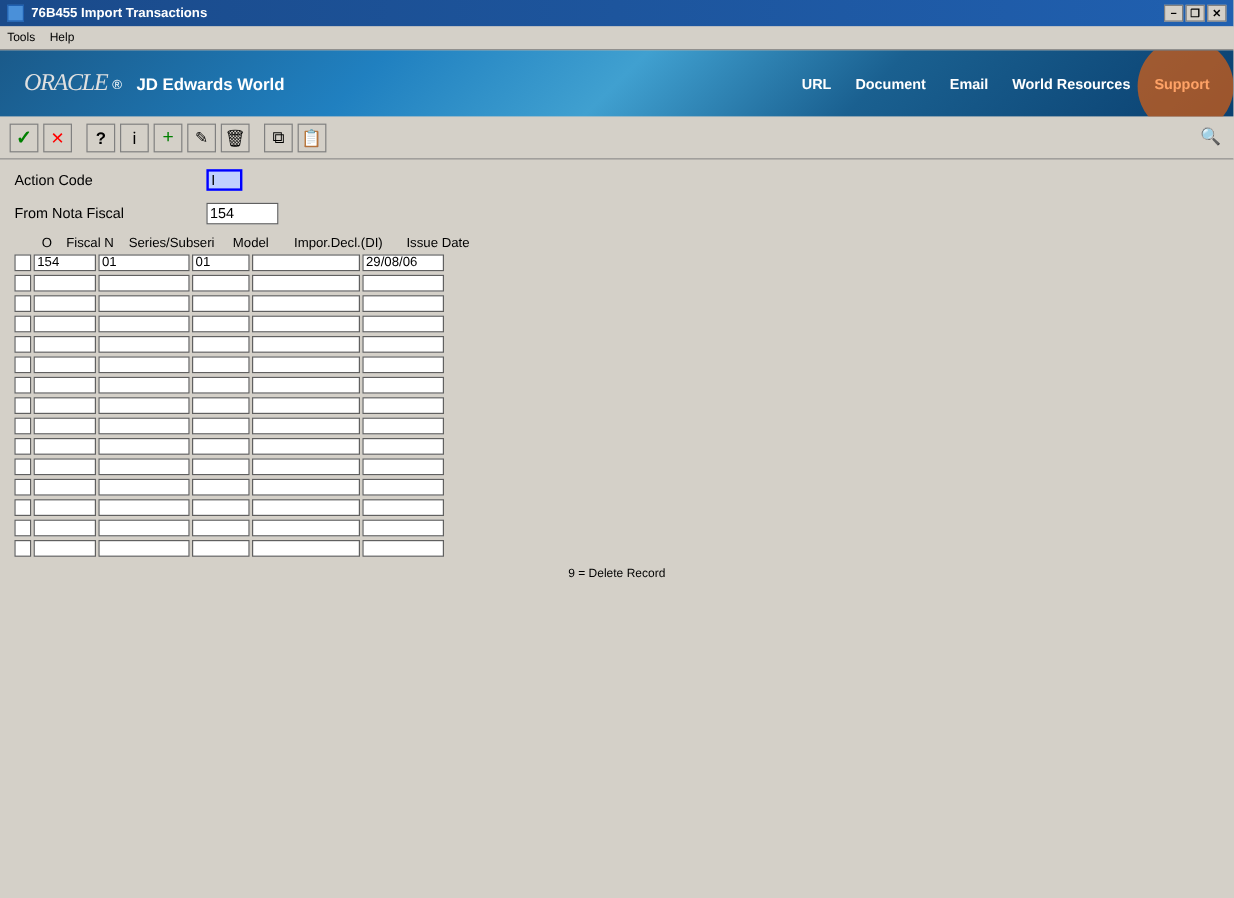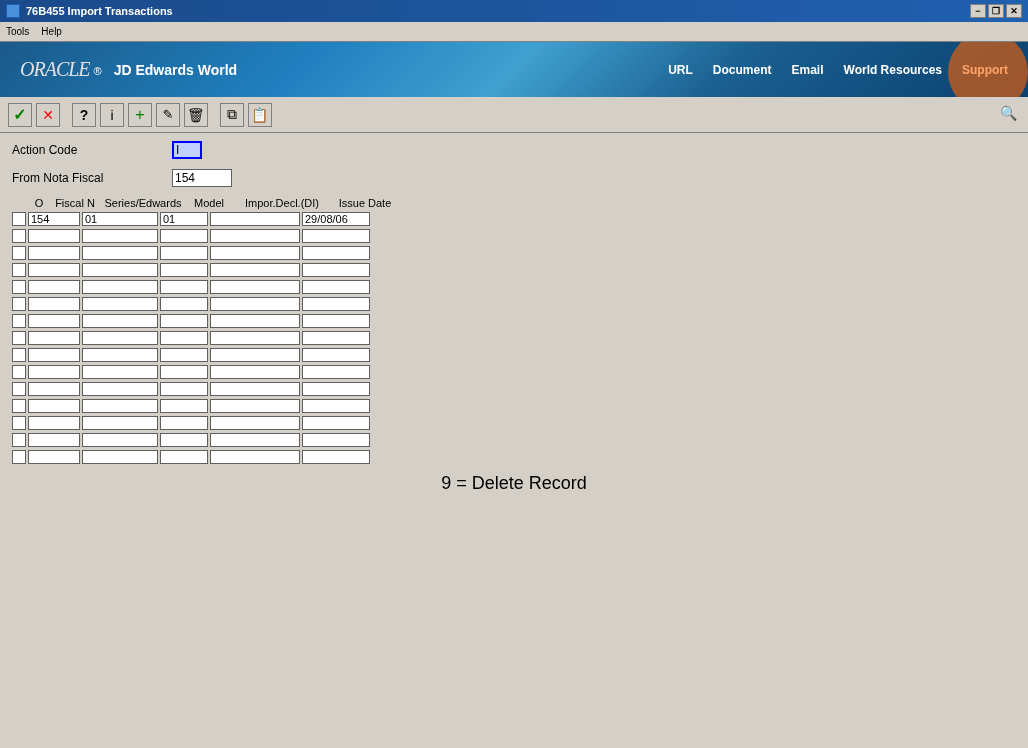--- a/index.html
+++ b/index.html
@@ -298,21 +298,21 @@
     <div class="field-row">
       <span class="field-label">From Nota Fiscal</span>
       <input class="field-input nota-fiscal-input" type="text" value="154" style="">
     </div>
 
     <div class="grid-section">
 
       <div class="grid-headers">
         <div class="grid-col-header" style="width: 14px;">O</div>
         <div class="grid-col-header" style="width: 54px; margin-left: 2px;">Fiscal N</div>
-        <div class="grid-col-header" style="width: 78px; margin-left: 2px;">Series/Edwards</div>
+        <div class="grid-col-header" style="width: 78px; margin-left: 2px;">Series/Subseri</div>
         <div class="grid-col-header" style="width: 50px; margin-left: 2px;">Model</div>
         <div class="grid-col-header" style="width: 92px; margin-left: 2px;">Impor.Decl.(DI)</div>
         <div class="grid-col-header" style="width: 70px; margin-left: 2px;">Issue Date</div>
       </div>
 
       <div class="grid-rows" id="grid-rows-container">
       <div class="grid-row">
             <div class="grid-checkbox"></div>
             <input type="text" class="grid-cell" value="154" style="width: 52px;">
             <input type="text" class="grid-cell" value="01" style="width: 76px;">
@@ -428,16 +428,16 @@
             <div class="grid-checkbox"></div>
             <input type="text" class="grid-cell" style="width: 52px;">
             <input type="text" class="grid-cell" style="width: 76px;">
             <input type="text" class="grid-cell" style="width: 48px;">
             <input type="text" class="grid-cell" style="width: 90px;">
             <input type="text" class="grid-cell" style="width: 68px;">
           </div>
         </div>
     </div>
 
-    <div style="text-align: center; margin-top: 8px; font-size: 18px;">9 = Delete Record</div>
+    <div style="text-align: center; margin-top: 8px; font-size: 10px;">9 = Delete Record</div>
   </div>
 
 </div>
 
 </body></html>

